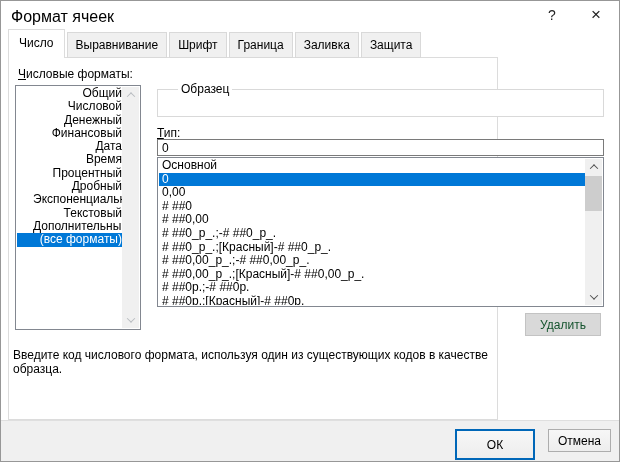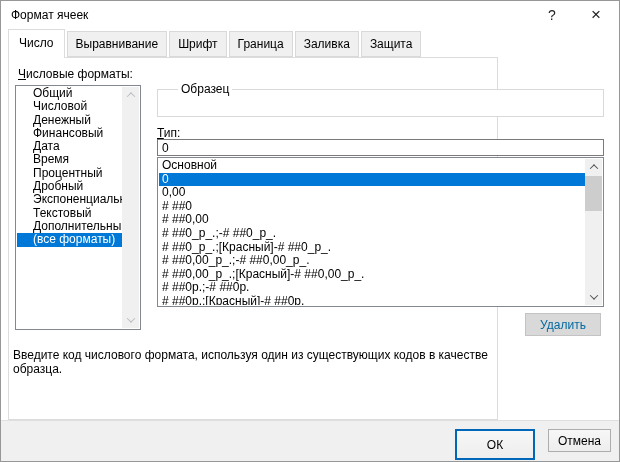--- a/index.html
+++ b/index.html
@@ -5,46 +5,46 @@
   html,body{margin:0;padding:0;background:#fff;}
   *{box-sizing:border-box;}
   .dialog{
     position:relative;width:620px;height:462px;
     border:1px solid #979797;background:#fff;color:#000;
     font-family:"Liberation Sans",sans-serif;font-size:12px;
     overflow:hidden;
   }
   
   .titlebar{position:absolute;left:0;top:0;right:0;height:29px;background:#fff;}
-  .title{position:absolute;left:10px;top:7px;font-size:12px;}
+  .title{position:absolute;left:10px;top:7px;font-size:16px;}
   .tb-btn{position:absolute;top:0;width:30px;height:28px;display:flex;align-items:center;justify-content:center;color:#222;}
   .help{right:52px;font-size:14px;}
   .close{right:8px;font-size:17px;font-weight:400;}
   
-  .tabs{position:absolute;left:7px;top:30px;display:flex;align-items:flex-start;z-index:3;}
+  .tabs{position:absolute;left:7px;top:30px;display:flex;align-items:center;z-index:3;}
   .tab{
     height:26px;line-height:24px;padding:0 8px;margin-right:2px;
     background:#f0f0f0;border:1px solid #d9d9d9;white-space:nowrap;
   }
   .tab.selected{
     background:#fff;border-color:#dcdcdc;border-bottom:none;
     height:29px;line-height:26px;padding:0 10px;margin-top:-2px;
   }
   
   .tab-page{
     position:absolute;left:7px;top:56px;width:490px;height:363px;
     border:1px solid #dcdcdc;background:#fff;z-index:1;
   }
   .nf-label{position:absolute;left:9px;top:9px;}
   .acceskey{text-decoration:underline;}
   
   .listbox{position:absolute;border:1px solid #828790;background:#fff;overflow:hidden;}
   .nf-list{left:6px;top:27px;width:126px;height:245px;}
   .list-inner{position:absolute;left:1px;top:1px;right:18px;bottom:1px;overflow:hidden;}
-  .nf-list .item{line-height:13.3px;padding-left:16px;white-space:nowrap;}
+  .nf-list .item{line-height:13.3px;padding-left:16px;white-space:nowrap;text-align:right;}
   .type-listbox{left:148px;top:99px;width:447px;height:150px;}
   .type-listbox .item{line-height:13.6px;padding-left:3px;white-space:nowrap;}
   .item.selected{background:var(--sel,#0078d7);color:#fff;}
   
   .vscroll{position:absolute;top:1px;bottom:1px;right:1px;width:17px;background:#f0f0f0;}
   .sb-btn{position:absolute;left:0;width:17px;height:16px;display:flex;align-items:center;justify-content:center;}
   .sb-up{top:0;}
   .sb-down{bottom:0;}
   .chev{width:6px;height:6px;border-left:1.4px solid #505050;border-top:1.4px solid #505050;}
   .chev.up{transform:rotate(45deg) translate(1px,1px);}
@@ -62,21 +62,21 @@
     font-size:12px;padding:0 0 0 4px;background:#fff;outline:none;
   }
   
   .btn{
     display:flex;align-items:center;justify-content:center;
     font-family:"Liberation Sans",sans-serif;font-size:12px;
     background:linear-gradient(#f7f7f7,#ededed);border:1px solid #adadad;
   }
   .delete-btn{
     position:absolute;left:516px;top:255px;width:76px;height:23px;
-    background:#d9d9d9;border:1px solid #c3c3c3;color:#0369a1;
+    background:#d9d9d9;border:1px solid #c3c3c3;color:#14532d;
   }
   .hint{position:absolute;left:4px;top:290px;right:6px;line-height:14px;}
   
   .footer{position:absolute;left:0;right:0;bottom:0;height:41px;background:#f0f0f0;border-top:1px solid #dfdfdf;}
   .ok-btn{position:absolute;left:454px;top:8px;width:80px;height:31px;border:2px solid var(--okb,#0067b8);}
   .cancel-btn{position:absolute;left:547px;top:8px;width:63px;height:23px;}
 </style>
 </head>
 <body>
 

